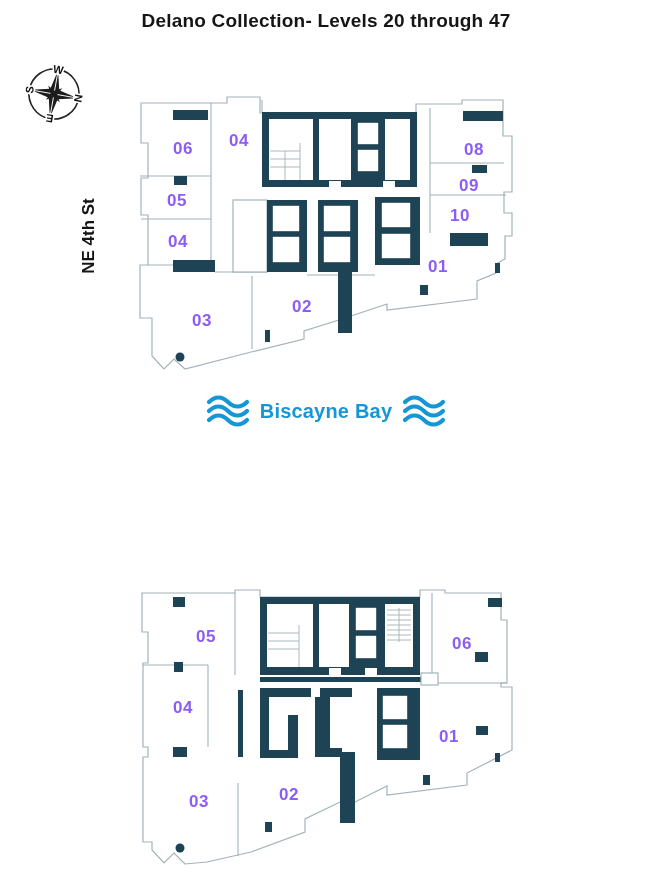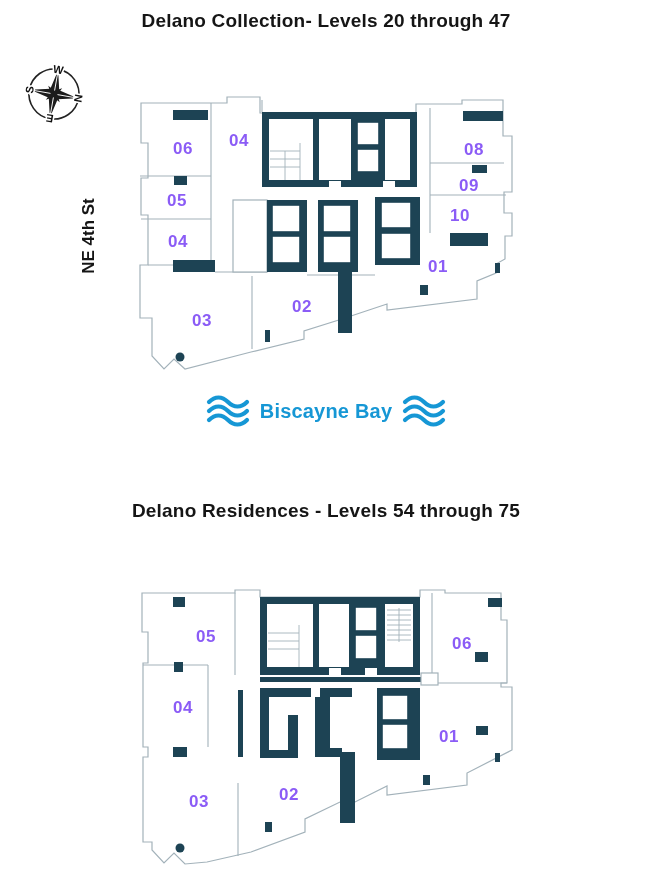--- a/index.html
+++ b/index.html
@@ -29,21 +29,20 @@
   .cab{fill:#ffffff;stroke:var(--wall);stroke-width:1.6;}
   .hatch{fill:none;stroke:var(--outline);stroke-width:0.9;}
   .wave{stroke:var(--bay);stroke-width:4.2;fill:none;stroke-linecap:round;}
 </style>
 </head>
 <body>
 
 <div class="page">
 
   <div class="title" id="title1">Delano Collection- Levels 20 through 47</div>
-  <div class="title" id="title2">Delano Residences - Levels 54 through 75</div>
 
   <div class="compass">
     <svg width="76" height="76" viewBox="-38 -38 76 76">
       <g transform="rotate(100)">
         <circle r="25" fill="none" stroke="#222" stroke-width="1.6"></circle>
         <polygon points="0,-24 4.5,-4.5 24,0 4.5,4.5 0,24 -4.5,4.5 -24,0 -4.5,-4.5" fill="#1c1c1c"></polygon>
         <path d="M0,-24 L0,24 M-24,0 L24,0" stroke="#ffffff" stroke-width="0.9"></path>
         <polygon points="0,-10 2.4,-2.4 10,0 2.4,2.4 0,10 -2.4,2.4 -10,0 -2.4,-2.4" transform="rotate(45)" fill="#1c1c1c"></polygon>
         <g font-size="11" font-weight="bold" fill="#111" text-anchor="middle" style="paint-order:stroke;stroke:#fff;stroke-width:3px;">
           <text transform="translate(0,-25) " y="4">N</text>

